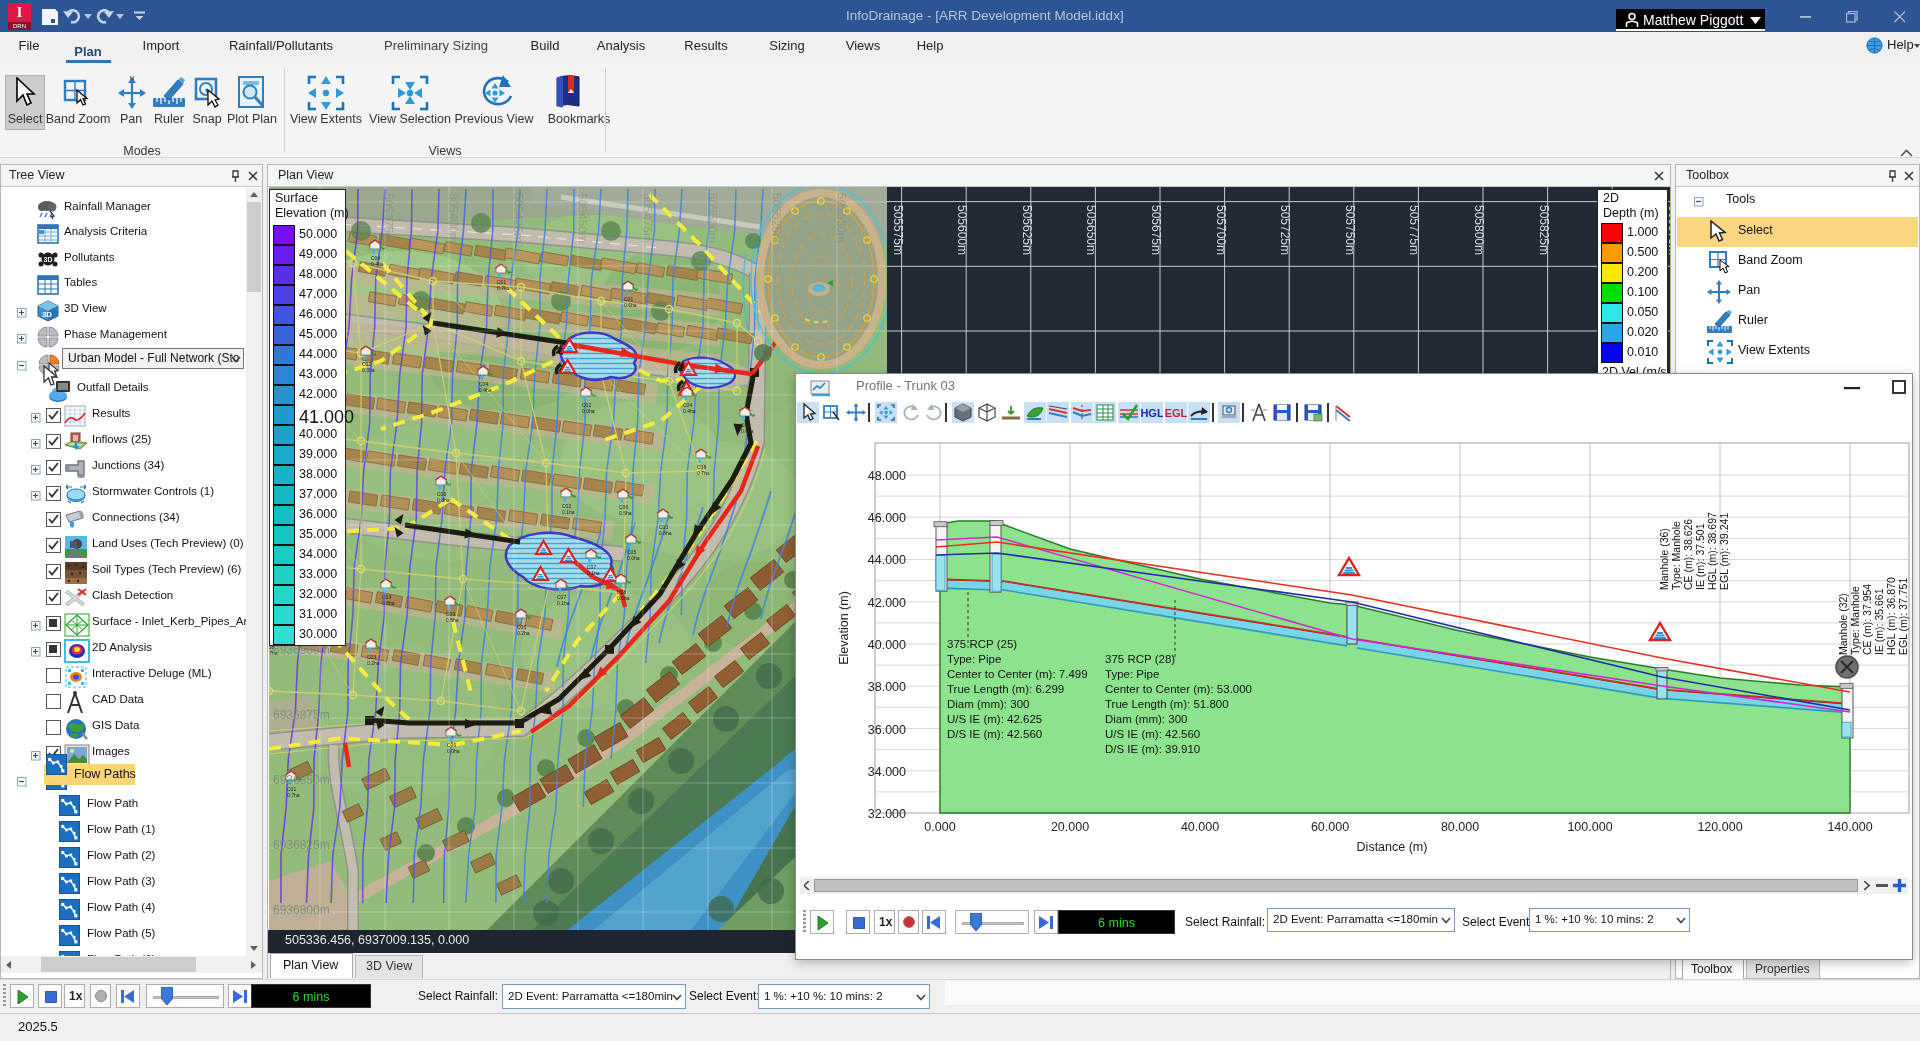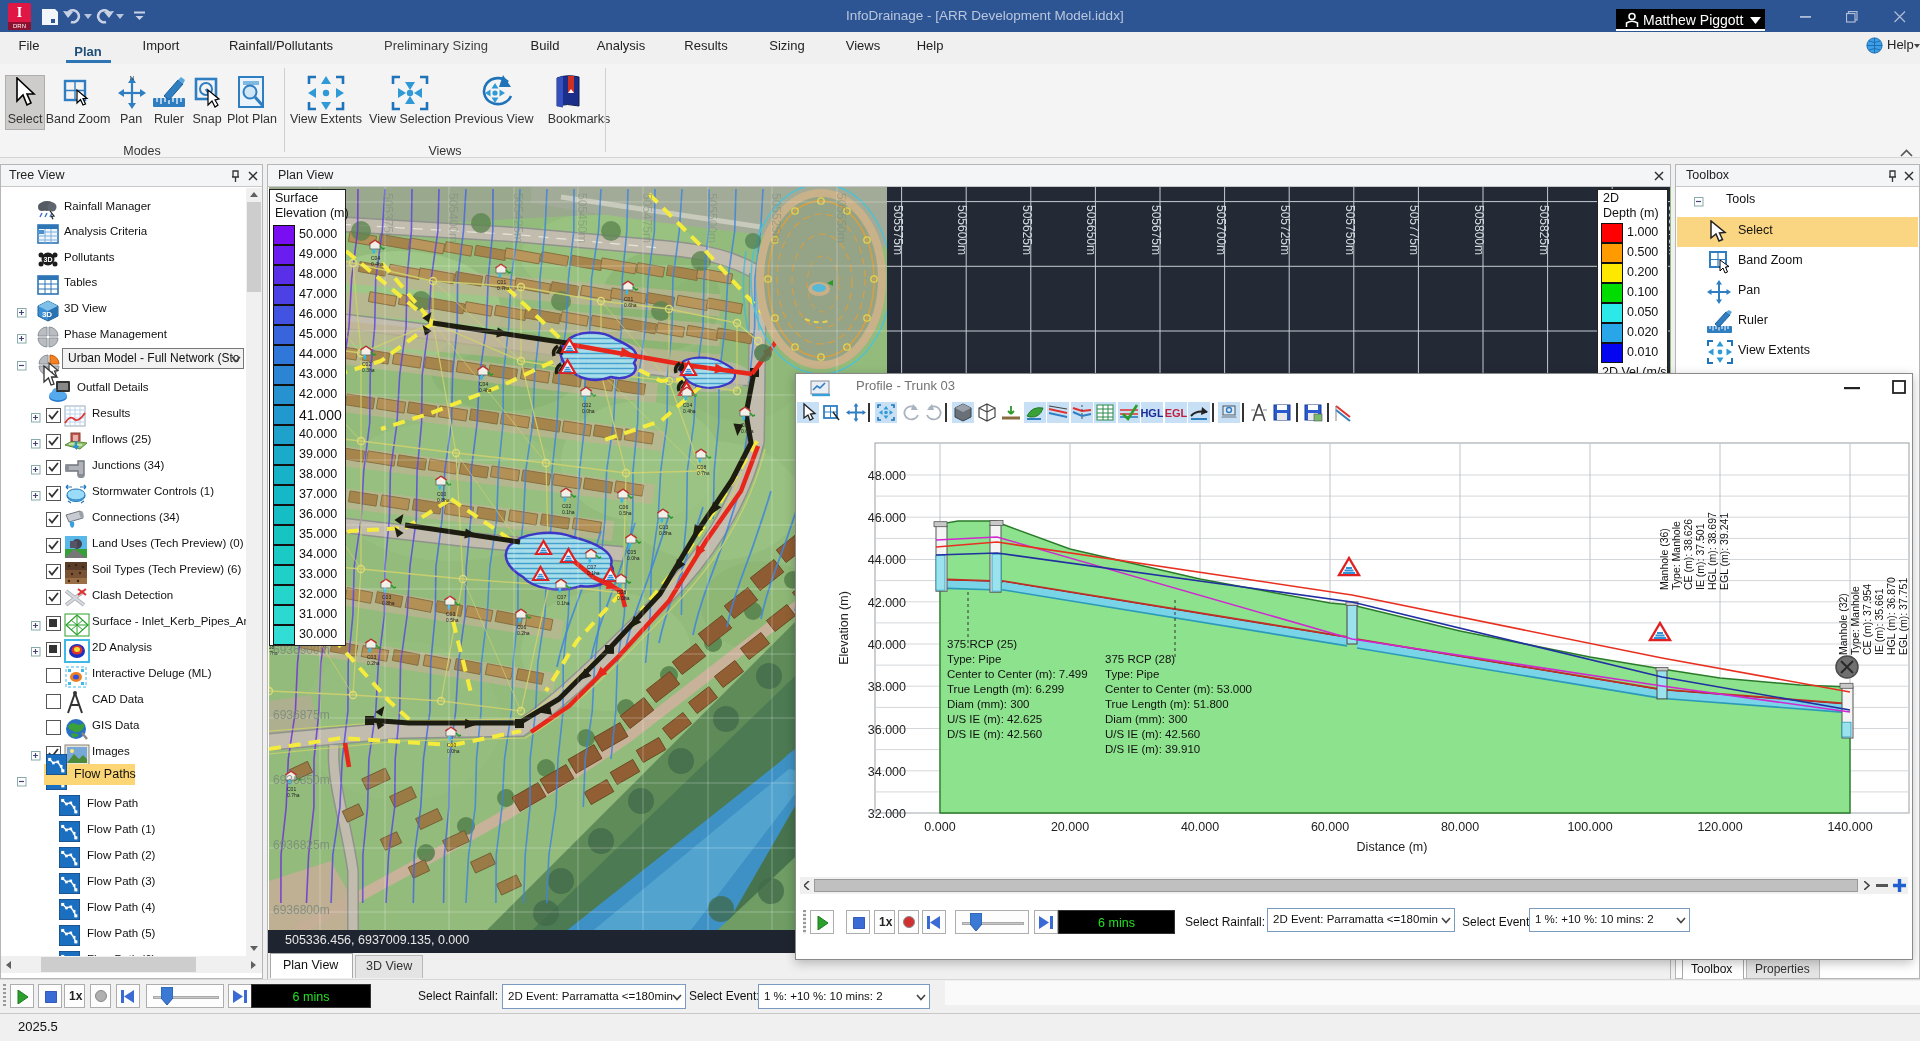--- a/index.html
+++ b/index.html
@@ -1221,21 +1221,21 @@
     <div class="abs tt" style="left:29px;top:117px;font-size:12.5px;color:#111;">46.000</div>
     <div class="abs" style="left:3px;top:135px;width:22px;height:20px;background:#3865dc;border:1px solid #111;"></div>
     <div class="abs tt" style="left:29px;top:137px;font-size:12.5px;color:#111;">45.000</div>
     <div class="abs" style="left:3px;top:155px;width:22px;height:20px;background:#2f77d8;border:1px solid #111;"></div>
     <div class="abs tt" style="left:29px;top:157px;font-size:12.5px;color:#111;">44.000</div>
     <div class="abs" style="left:3px;top:175px;width:22px;height:20px;background:#2b85d4;border:1px solid #111;"></div>
     <div class="abs tt" style="left:29px;top:177px;font-size:12.5px;color:#111;">43.000</div>
     <div class="abs" style="left:3px;top:195px;width:22px;height:20px;background:#2692d0;border:1px solid #111;"></div>
     <div class="abs tt" style="left:29px;top:197px;font-size:12.5px;color:#111;">42.000</div>
     <div class="abs" style="left:3px;top:215px;width:22px;height:20px;background:#2299ce;border:1px solid #111;"></div>
-    <div class="abs tt" style="left:29px;top:217px;font-size:14px;color:#111;">41.000</div>
+    <div class="abs tt" style="left:29px;top:217px;font-size:18px;color:#111;">41.000</div>
     <div class="abs" style="left:3px;top:235px;width:22px;height:20px;background:#1ea2cc;border:1px solid #111;"></div>
     <div class="abs tt" style="left:29px;top:237px;font-size:12.5px;color:#111;">40.000</div>
     <div class="abs" style="left:3px;top:255px;width:22px;height:20px;background:#1aaaca;border:1px solid #111;"></div>
     <div class="abs tt" style="left:29px;top:257px;font-size:12.5px;color:#111;">39.000</div>
     <div class="abs" style="left:3px;top:275px;width:22px;height:20px;background:#17b1c8;border:1px solid #111;"></div>
     <div class="abs tt" style="left:29px;top:277px;font-size:12.5px;color:#111;">38.000</div>
     <div class="abs" style="left:3px;top:295px;width:22px;height:20px;background:#15b8c6;border:1px solid #111;"></div>
     <div class="abs tt" style="left:29px;top:297px;font-size:12.5px;color:#111;">37.000</div>
     <div class="abs" style="left:3px;top:315px;width:22px;height:20px;background:#14bec4;border:1px solid #111;"></div>
     <div class="abs tt" style="left:29px;top:317px;font-size:12.5px;color:#111;">36.000</div>

